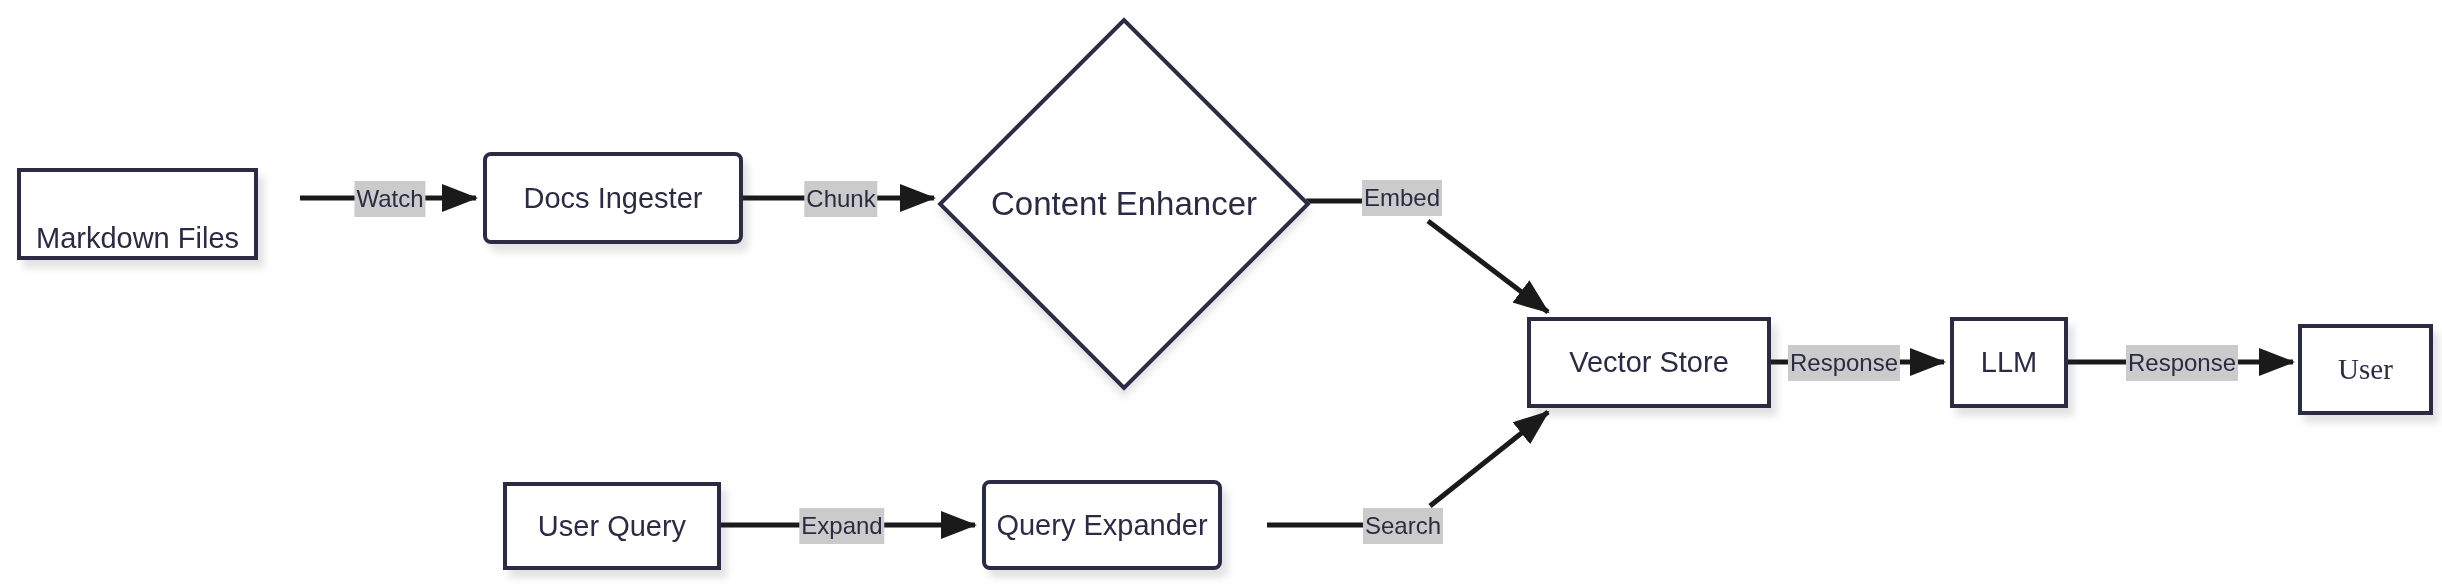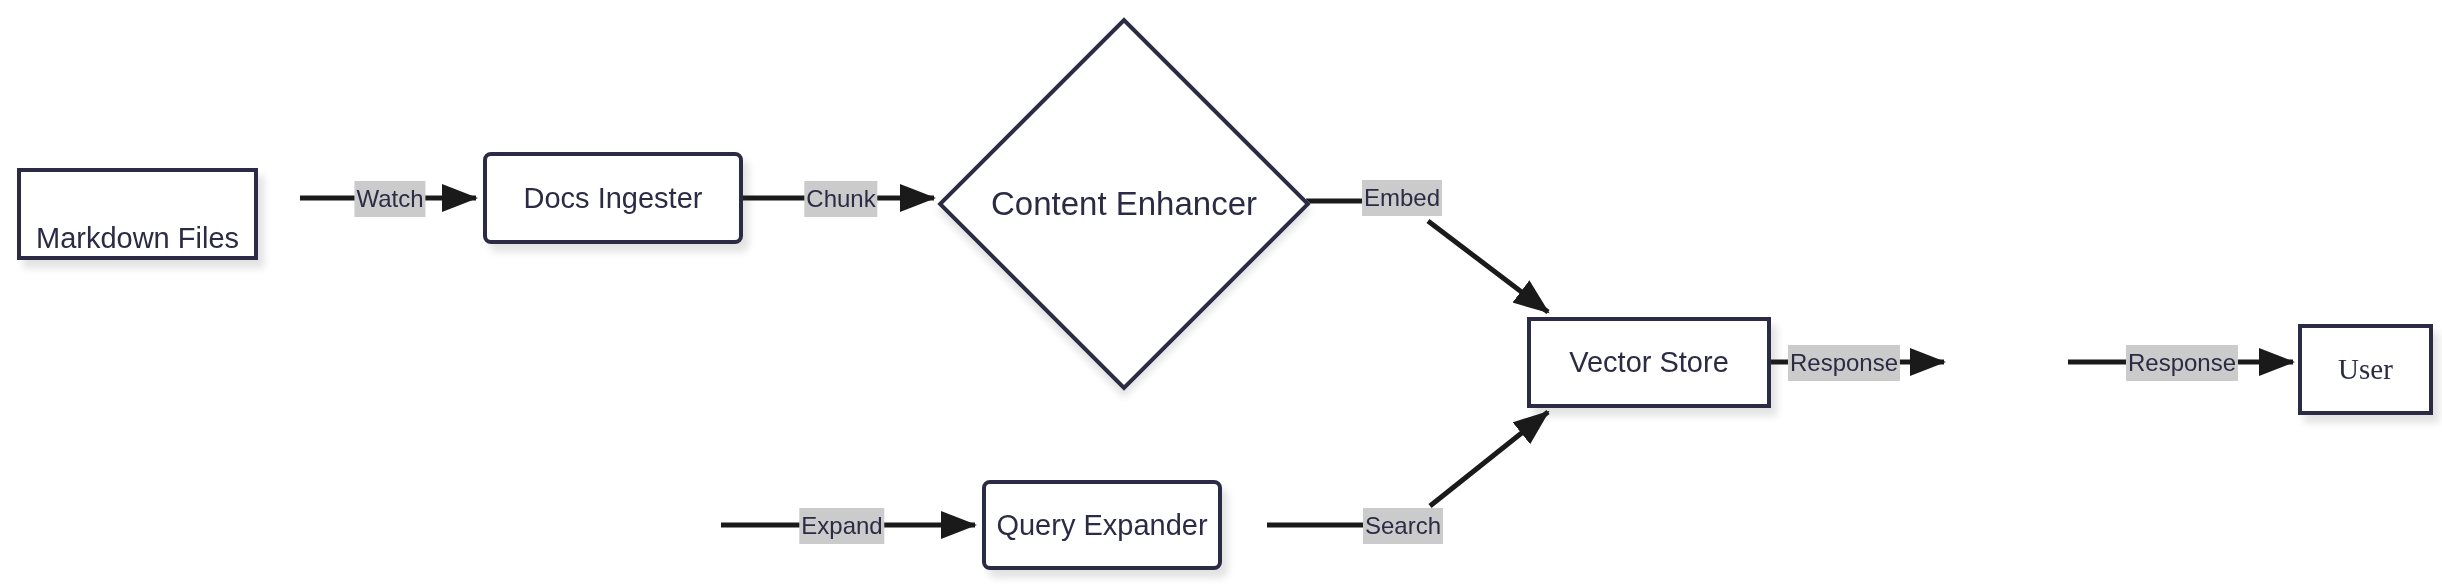--- a/index.html
+++ b/index.html
@@ -90,25 +90,31 @@
   </div>
 
   <div class="node rounded" style="left:483px;top:152px;width:260px;height:92px;">
     <span>Docs Ingester</span>
   </div>
 
   <div class="node rect" style="left:1498px;top:317px;width:244px;height:91px;margin-left:29px;">
     <span>Vector Store</span>
   </div>
 
+  <div class="node rect" style="left:1950px;top:317px;width:118px;height:91px;">
+    <span>LLM</span>
+  </div>
 
   <div class="node rect" style="left:2298px;top:324px;width:135px;height:91px;font-family:Liberation Serif, serif;">
     <span>User</span>
   </div>
 
+  <div class="node rect" style="left:503px;top:482px;width:218px;height:88px;">
+    <span>User Query</span>
+  </div>
 
   <div class="node rounded" style="left:982px;top:480px;width:240px;height:90px;">
     <span>Query Expander</span>
   </div>
 
   <div class="edge-label" style="left:390px;top:199px;">Watch</div>
   <div class="edge-label" style="left:841px;top:199px;">Chunk</div>
   <div class="edge-label" style="left:1402px;top:198px;">Embed</div>
   <div class="edge-label" style="left:1844px;top:363px;">Response</div>
   <div class="edge-label" style="left:2182px;top:363px;">Response</div>

